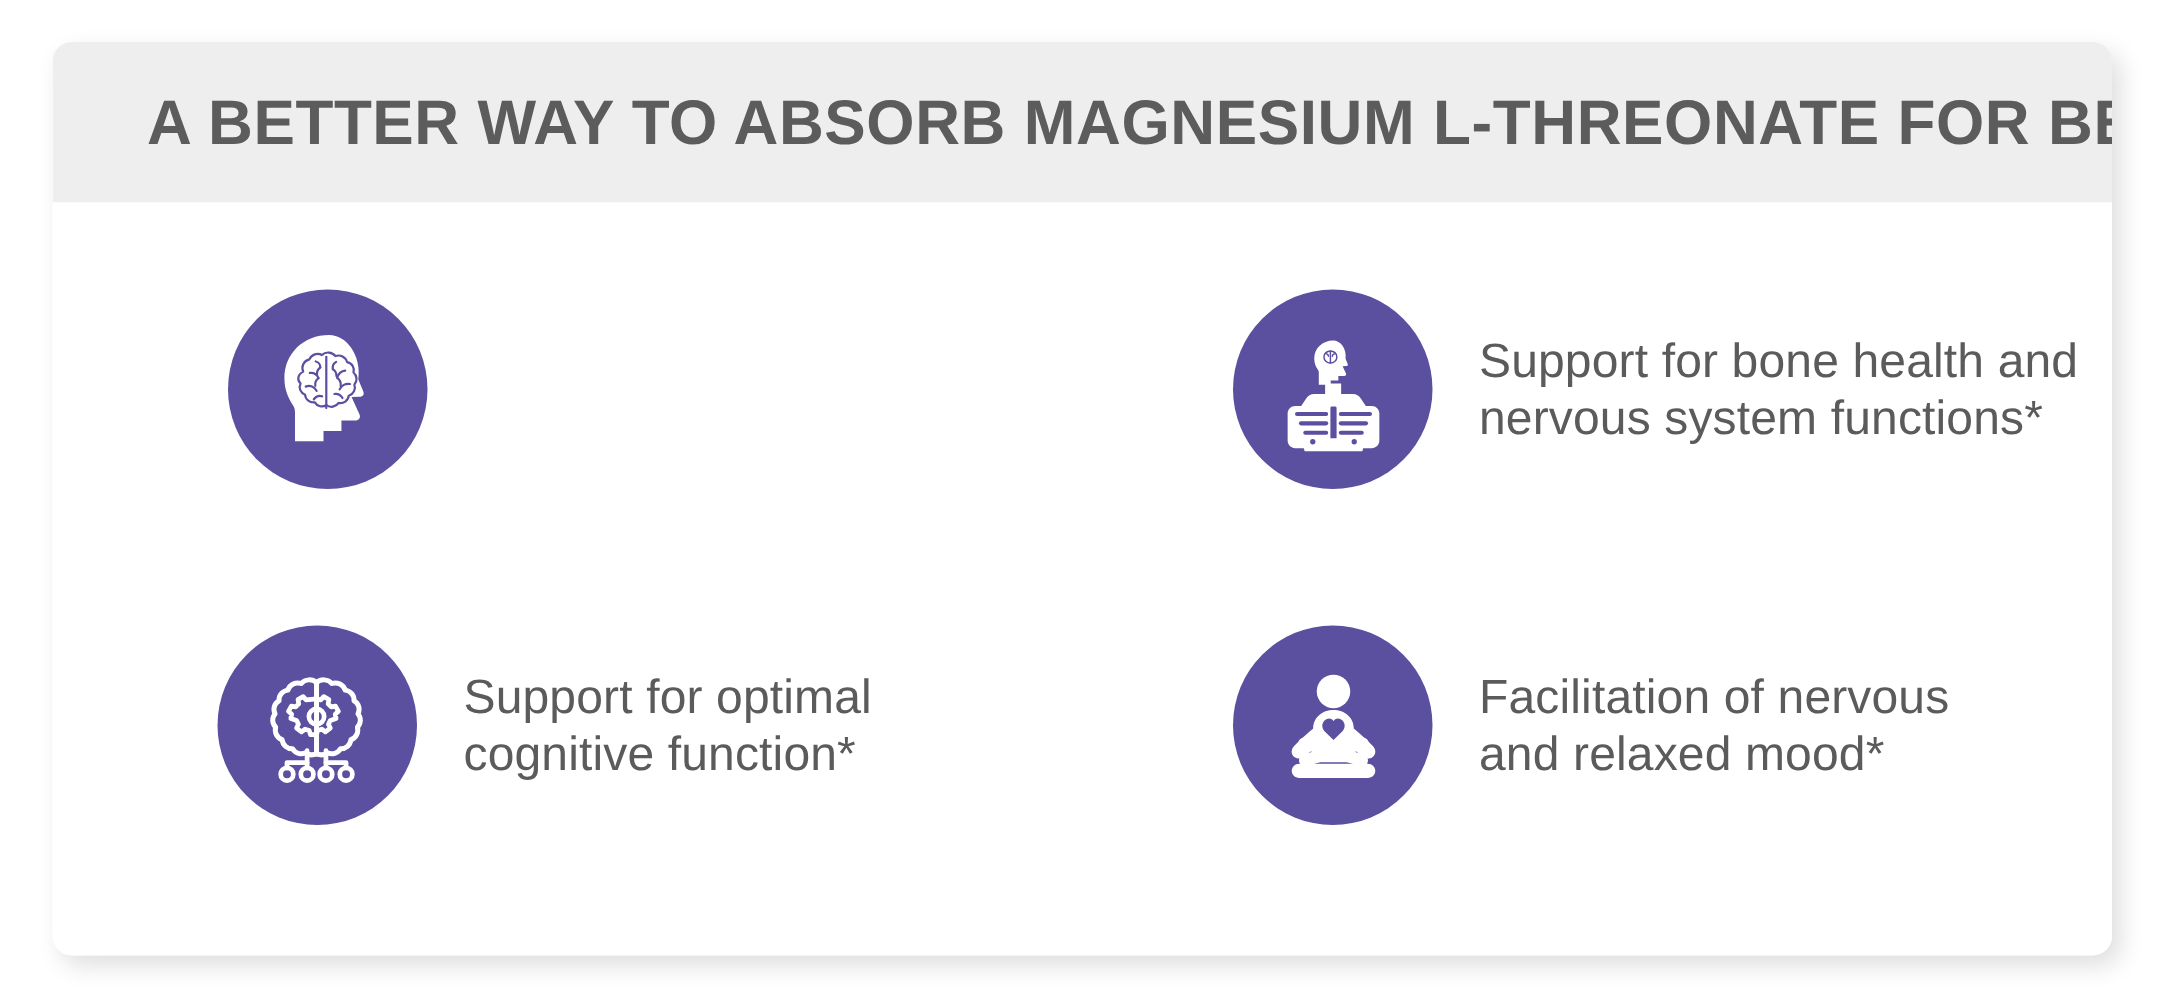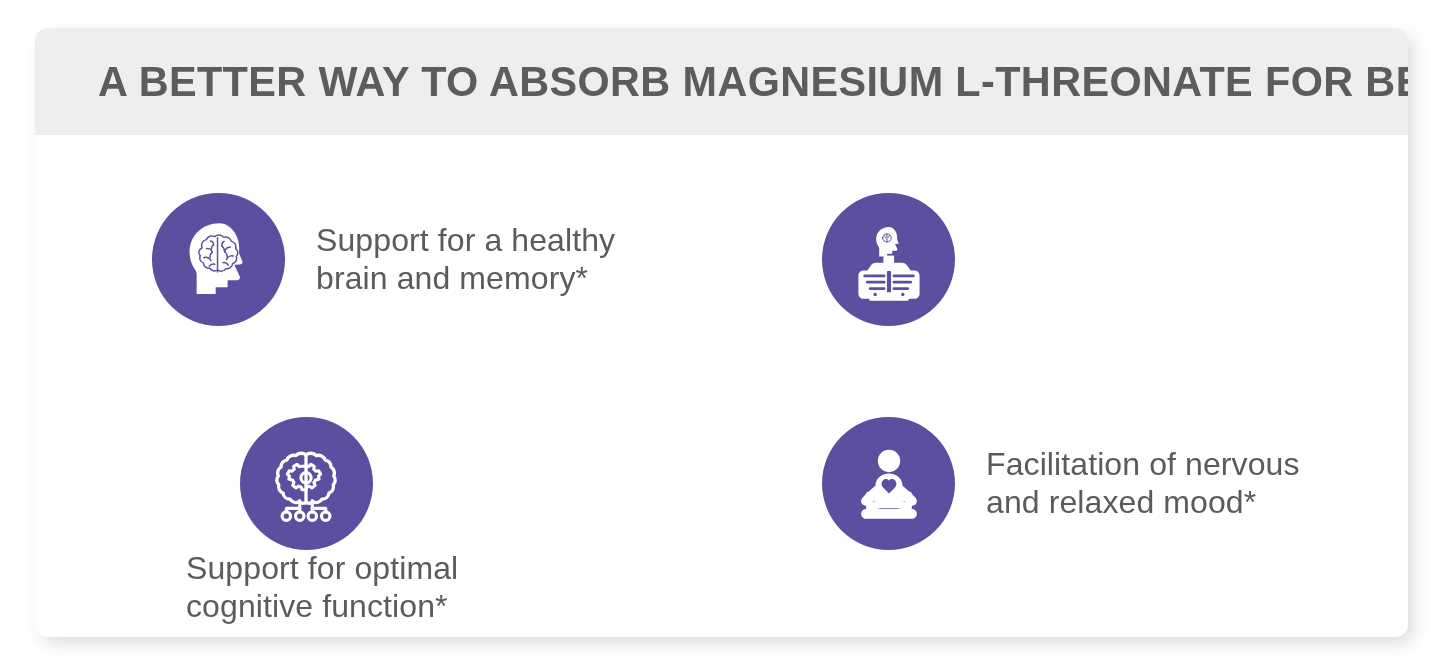--- a/index.html
+++ b/index.html
@@ -69,21 +69,21 @@
   }
 
   .benefit {
     position: absolute;
     display: flex;
     align-items: center;
   }
 
   .benefit.pos-r1c1 { left: 117px;  top: 58px; }
   .benefit.pos-r1c2 { left: 787px;  top: 58px; }
-  .benefit.pos-r2c1 { left: 120px;  top: 282px; flex-direction: column; }
+  .benefit.pos-r2c1 { left: 110px;  top: 282px; }
   .benefit.pos-r2c2 { left: 787px;  top: 282px; }
 
   .icon-circle {
     width: 133px;
     height: 133px;
     border-radius: 50%;
     background: #5b4fa0;
     flex: 0 0 133px;
     display: flex;
     align-items: center;
@@ -137,22 +137,20 @@
               <path d="M61.4 36.8c-2.7 0.2-5 2.3-5.4 5"></path>
               <path d="M64.6 45.9c-2.9-0.6-5.9 1-7 3.7"></path>
               <path d="M59.5 55.5c-1.1-2-3.3-3.1-5.5-2.8"></path>
               <path d="M44.4 34.7c-1.5 1.1-2.4 3-2.2 4.9"></path>
               <path d="M52.9 35.8c1.6 1 2.6 2.9 2.5 4.8"></path>
               <path d="M43.2 42c-1.6 1.2-2.5 3.2-2.2 5.2"></path>
               <path d="M56 41.8c1.7 1.3 2.6 3.4 2.3 5.5"></path>
             </g>
           </svg>
         </div>
-        <div class="benefit-text">Support for a healthy
-brain and memory*</div>
       </div>
 
       <div class="benefit pos-r1c2">
         <div class="icon-circle">
           <svg viewBox="0 0 100 100" aria-hidden="true">
             <g fill="#ffffff">
 
               <path d="M49.8 16.3c-7.3 0-12.9 5.3-12.9 12.2 0 3.1 1 5.6 2.4 7.6 0.5 0.8 0.7 1.3 0.7 2.2v8.1h8.1v-2.9h5.2v-3h3.9c1.1 0 1.7-0.8 1.3-1.7l-2.3-5 2.3-0.1c1.1 0 1.5-0.7 1.1-1.6l-1.4-3.3c0.9-7-3.5-12.5-8.4-12.5z"></path>
 
               <path d="M44.3 45.5h10.9v7.7H44.3z"></path>
@@ -182,20 +180,22 @@
             </g>
 
             <g fill="none" stroke="#5b4fa0" stroke-width="1" stroke-linecap="round">
               <path d="M43.5 27.5c0-2.3 2-4.1 4.4-4.1s4.4 1.8 4.4 4.1-2 4.1-4.4 4.1-4.4-1.8-4.4-4.1z"></path>
               <path d="M47.9 23.6v8"></path>
               <path d="M45.2 25.3c0.8 0.2 1.4 0.9 1.4 1.8"></path>
               <path d="M50.6 25.3c-0.8 0.2-1.4 0.9-1.4 1.8"></path>
             </g>
           </svg>
         </div>
+        <div class="benefit-text">Support for bone health and
+nervous system functions*</div>
       </div>
 
       <div class="benefit pos-r2c1">
         <div class="icon-circle">
           <svg viewBox="0 0 100 100" aria-hidden="true">
             <g fill="none" stroke="#ffffff" stroke-width="3.4" stroke-linecap="round" stroke-linejoin="round">
 
               <path d="M49 20.5c-3-2.7-7.8-2.5-10.5 0.6-3.7-1.3-7.8 0.8-9 4.5-3.6 0.4-6.3 3.6-6 7.2-3.2 1.8-4.4 5.8-2.7 9-2.3 2.6-2.1 6.6 0.4 9-1 3.6 0.9 7.3 4.4 8.5 0.4 3.6 3.5 6.3 7.1 6.2 1.8 3.1 5.7 4.3 8.9 2.7 2 1.6 4.7 1.8 7.4 0.8"></path>
 
               <path d="M49 20.5c3-2.7 7.8-2.5 10.5 0.6 3.7-1.3 7.8 0.8 9 4.5 3.6 0.4 6.3 3.6 6 7.2 3.2 1.8 4.4 5.8 2.7 9 2.3 2.6 2.1 6.6-0.4 9 1 3.6-0.9 7.3-4.4 8.5-0.4 3.6-3.5 6.3-7.1 6.2-1.8 3.1-5.7 4.3-8.9 2.7-2 1.6-4.7 1.8-7.4 0.8"></path>

